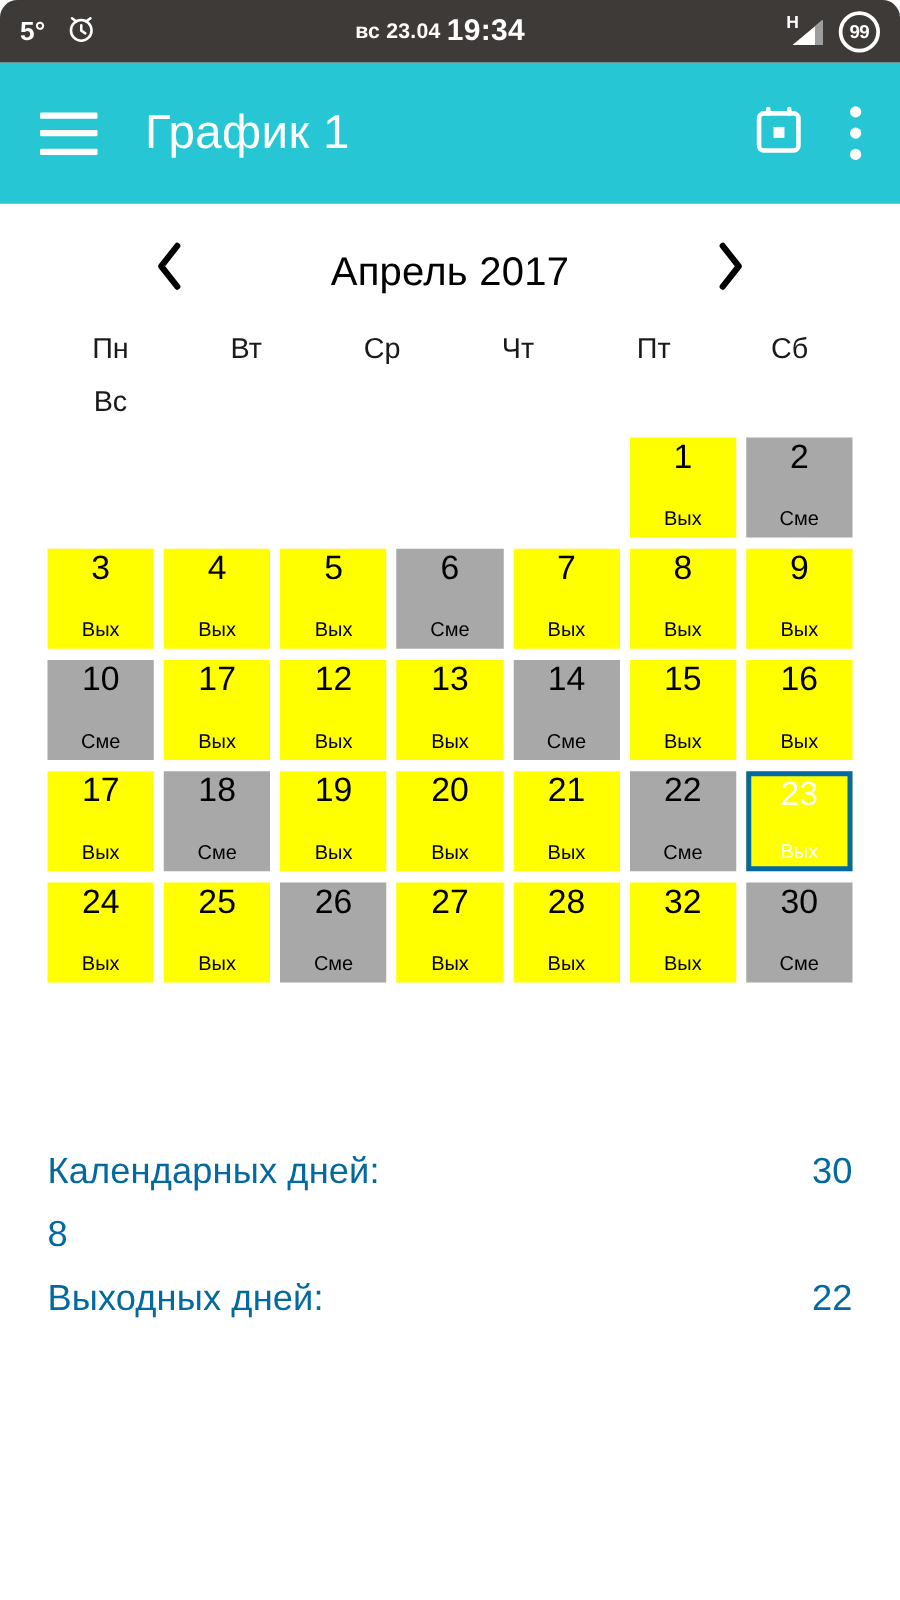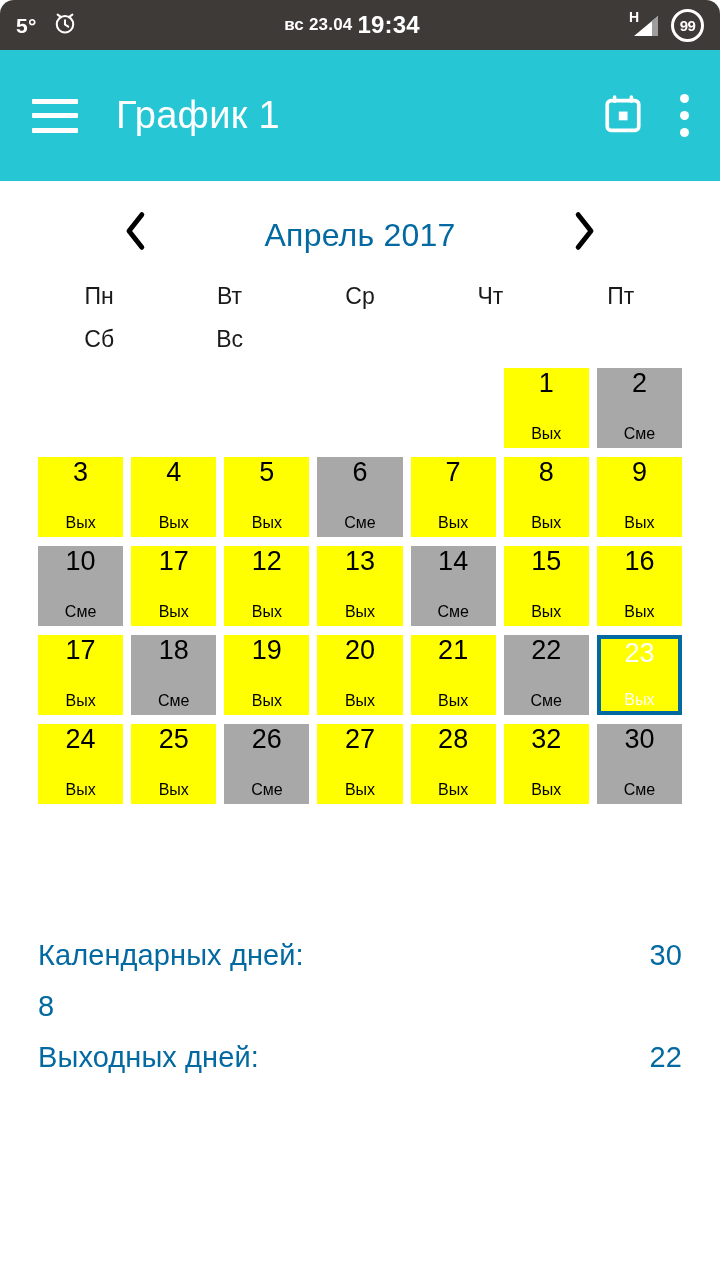--- a/index.html
+++ b/index.html
@@ -99,21 +99,21 @@
     display: flex;
     align-items: center;
     justify-content: center;
     font-size: 15px;
     font-weight: bold;
     letter-spacing: -0.5px;
   }
 
   
   .appbar {
-    height: 131px;
+    height: 113px;
     background: #26c6d4;
     display: flex;
     align-items: center;
     padding: 0 26px 0 32px;
   }
   .hamburger {
     width: 46px; height: 34px;
     display: flex;
     flex-direction: column;
     justify-content: space-between;
@@ -162,21 +162,21 @@
   .month-nav {
     height: 100px;
     display: flex;
     align-items: center;
     justify-content: center;
     position: relative;
     padding-top: 8px;
   }
   .month-title {
     font-size: 32px;
-    color: #0369a1;
+    color: #000000;
     letter-spacing: .2px;
   }
   .nav-arrow {
     position: absolute;
     top: 50%;
     transform: translateY(-50%);
     width: 56px; height: 56px;
     display: flex;
     align-items: center;
     justify-content: center;
@@ -186,21 +186,21 @@
   }
   .nav-prev { left: 108px; }
   .nav-next { right: 108px; }
 
   
   .calendar {
     padding: 0 38px;
   }
   .week-header {
     display: grid;
-    grid-template-columns: repeat(5, 1fr);
+    grid-template-columns: repeat(6, 1fr);
     gap: 8px;
     margin-bottom: 9px;
   }
   .week-header div {
     text-align: center;
     font-size: 23px;
     color: #1a1a1a;
     padding: 2px 0 6px;
   }
   .weeks {

